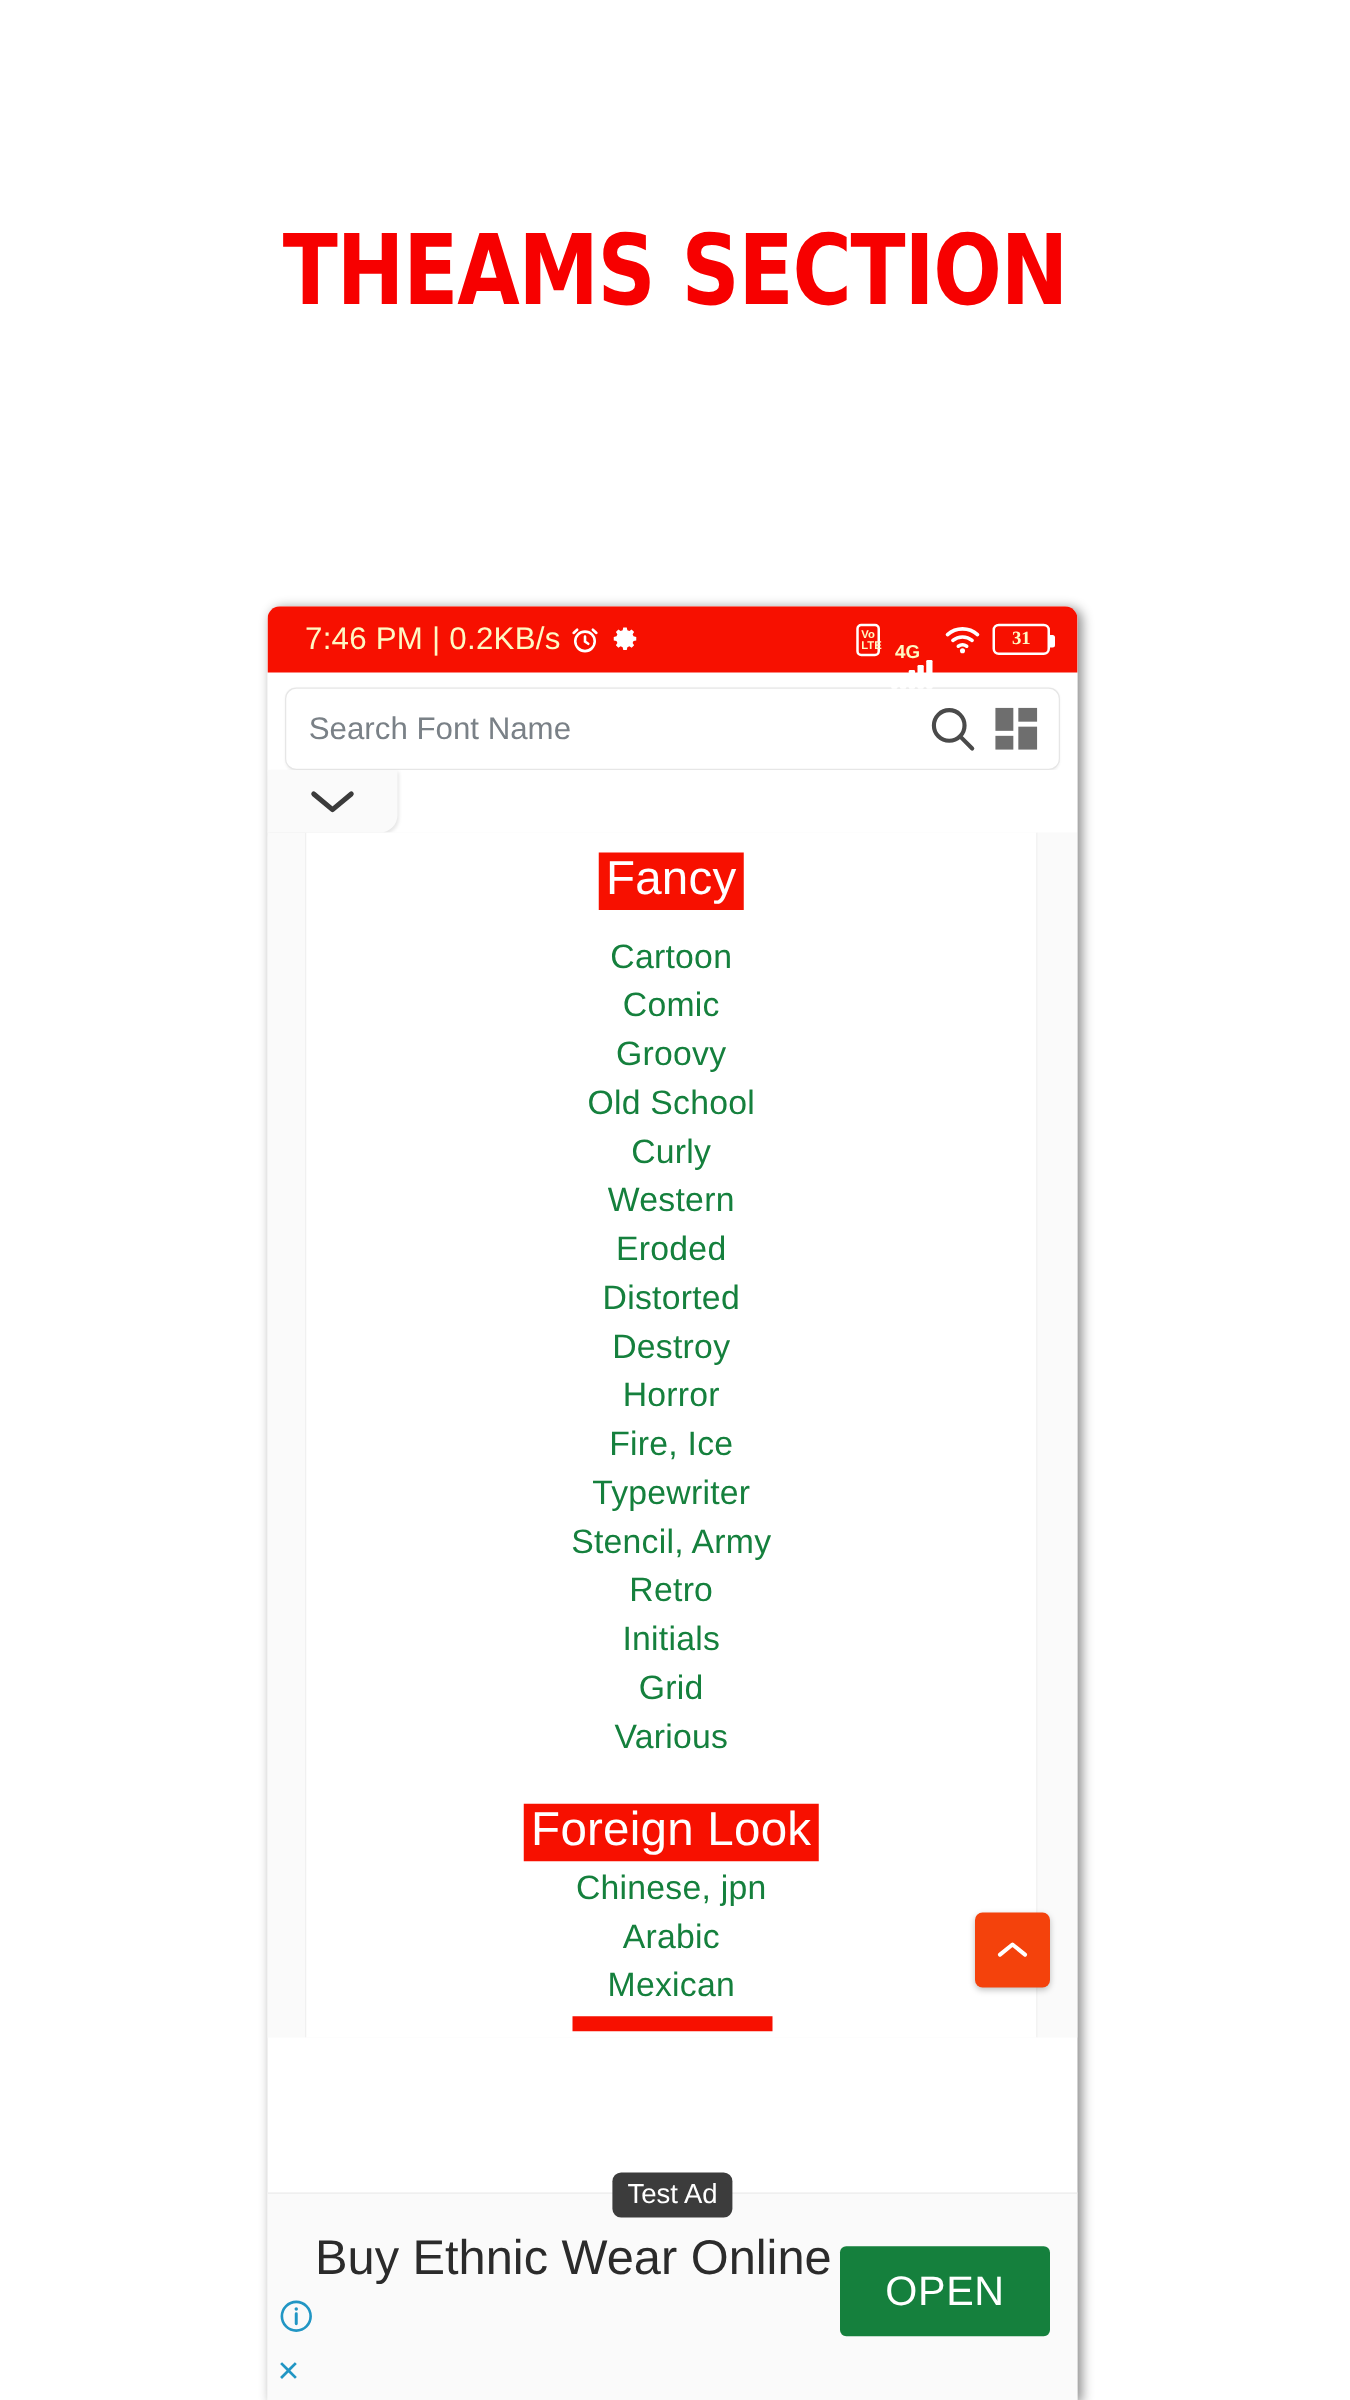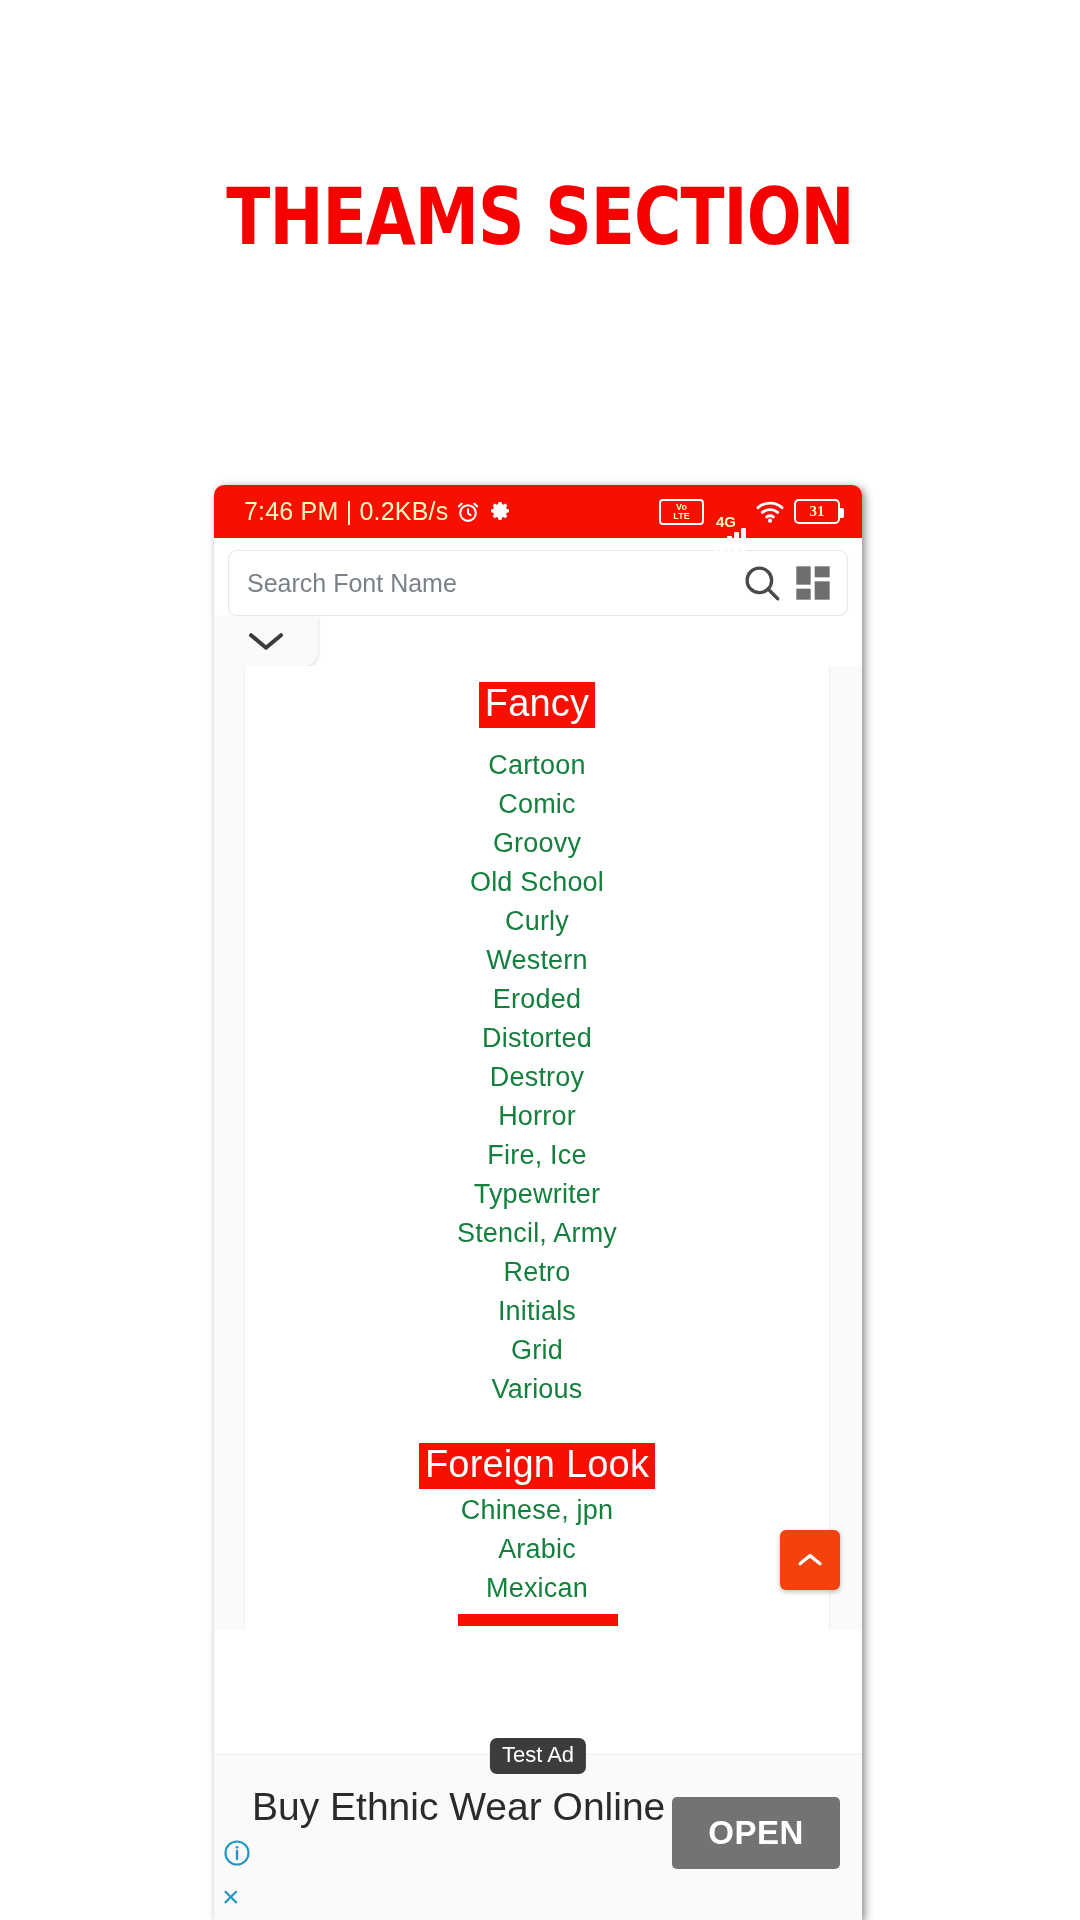--- a/index.html
+++ b/index.html
@@ -52,21 +52,21 @@
     align-items: center;
     justify-content: space-between;
     padding: 0 22px 0 30px;
   }
   .sb-left { display: flex; align-items: center; gap: 7px; }
   .sb-time { font-size: 25px; font-weight: 500; letter-spacing: .2px; white-space: nowrap; }
   .sb-right { display: flex; align-items: center; gap: 9px; }
   .volte {
     border: 2px solid #fff; border-radius: 4px;
     font-size: 9px; font-weight: 700; line-height: 9px;
-    padding: 2px 2px; text-align: center; width: 45px;
+    padding: 2px 2px; text-align: left; width: 19px;
   }
   .sig { display: flex; align-items: flex-end; gap: 2px; position: relative; padding-top: 12px; margin-top: 44px;}
   .sig .g4 { position: absolute; top: -3px; left: 3px; font-size: 15px; font-weight: 700; }
   .sig i { display: block; width: 5px; background: #fff; border-radius: 1px; }
   .sig i:nth-child(2){height:7px}.sig i:nth-child(3){height:11px}
   .sig i:nth-child(4){height:15px}.sig i:nth-child(5){height:19px}.sig i:nth-child(6){height:23px}
   .batt {
     border: 2px solid #fff; border-radius: 5px;
     width: 46px; height: 25px; display: flex; align-items: center; justify-content: center;
     font-size: 15px; font-weight: 700; position: relative; font-family: Liberation Serif, serif;
@@ -170,24 +170,24 @@
     background: #3c3c3c; color: #fff; font-size: 22px;
     padding: 4px 12px 6px; border-radius: 7px; white-space: nowrap;
   }
   .ad-body {
     position: absolute; left: 38px; top: 30px; right: 0;
   }
   .ad-url { color: #606468; font-size: 25px; margin-bottom: 6px; }
   .ad-title { color: #2b2b2b; font-size: 39px; font-weight: 400; white-space: nowrap; }
   .ad-open {
     position: absolute; right: 22px; top: 42px;
-    background: #737373; color: #fff;
+    background: #15803d; color: #fff;
     width: 168px; height: 72px; border: 0; border-radius: 5px;
     font-family: "Liberation Sans", sans-serif;
-    font-size: 33px; letter-spacing: .5px; font-weight: bold;
+    font-size: 33px; letter-spacing: .5px;
   }
   .ad-info { position: absolute; left: 8px; bottom: 52px; }
   .ad-close { position: absolute; left: 8px; bottom: 8px; color: #2196c4; font-size: 30px; line-height: 1; }
 </style>
 </head>
 <body>
 
 <div id="page">
 
   <div class="banner-title">THEAMS SECTION</div>

